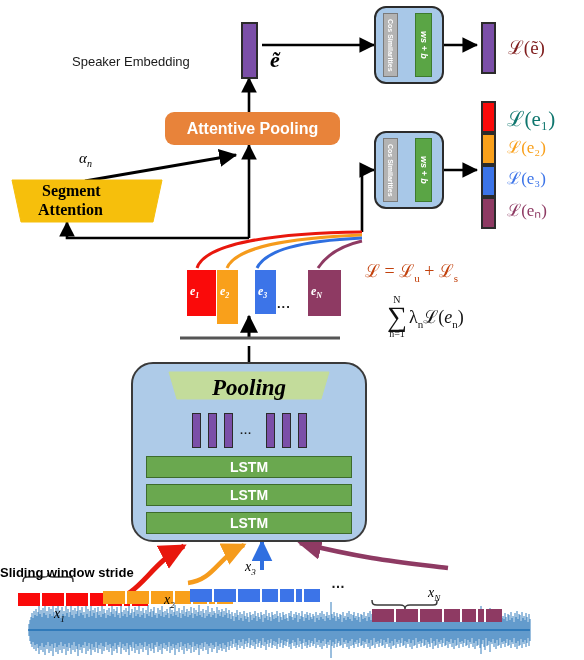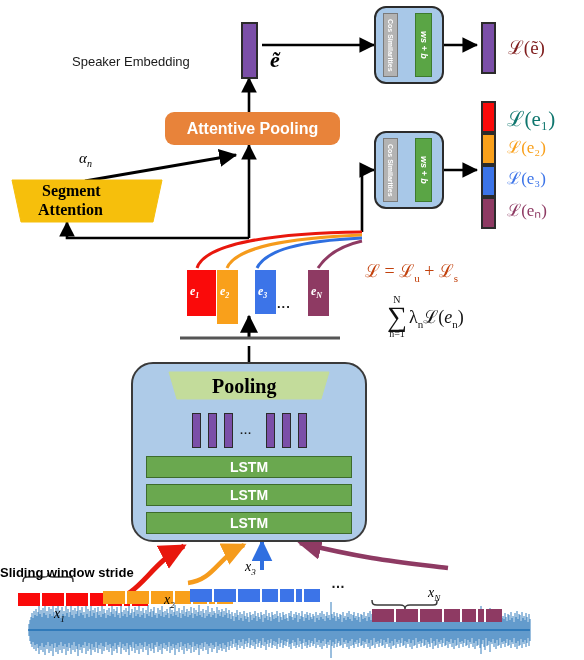--- a/index.html
+++ b/index.html
@@ -281,42 +281,42 @@
   <div class="abs emb-vec" style="left:187px; top:270px; width:29px; height:46px; background:#fa0a0a; border:none;">
     <span class="abs white-bold ital" style="left:3px; top:14px; font-size:12px; font-family:'Liberation Serif',serif;">e<sub style="font-size:8px;">1</sub></span>
   </div>
   <div class="abs emb-vec" style="left:217px; top:270px; width:21px; height:54px; background:#f9a01b; border:none;">
     <span class="abs white-bold ital" style="left:3px; top:14px; font-size:12px; font-family:'Liberation Serif',serif;">e<sub style="font-size:8px;">2</sub></span>
   </div>
   <div class="abs emb-vec" style="left:247px; top:270px; width:21px; height:44px; background:#3c74e8; border:none;margin-left:8px;">
     <span class="abs white-bold ital" style="left:3px; top:14px; font-size:12px; font-family:'Liberation Serif',serif;">e<sub style="font-size:8px;">3</sub></span>
   </div>
   <div class="abs dots" style="left:277px; top:296px; font-size:13px;">...</div>
-  <div class="abs emb-vec" style="left:308px; top:270px; width:21px; height:46px; background:#8e3a63; border:none;">
+  <div class="abs emb-vec" style="left:308px; top:270px; width:33px; height:46px; background:#8e3a63; border:none;">
     <span class="abs white-bold ital" style="left:3px; top:14px; font-size:12px; font-family:'Liberation Serif',serif;">e<sub style="font-size:8px;">N</sub></span>
   </div>
 
   <div class="abs math" style="left:365px; top:258px; font-size:18px; color:#c2410c;">
     <span>ℒ = ℒ<sub style="font-size:11px;">u</sub> + ℒ<sub style="font-size:11px;">s</sub></span>
   </div>
   <div class="abs math" style="left:385px; top:295px; font-size:18px; color:#111; display:flex; align-items:center;">
     <span style="display:inline-flex; flex-direction:column; align-items:center; line-height:1; margin:0 2px;">
       <span style="font-size:10px;">N</span>
       <span style="font-size:28px; line-height:0.85;">∑</span>
       <span style="font-size:10px;">n=1</span>
     </span>
     <span>λ<sub style="font-size:11px;">n</sub>ℒ(<i>e</i><sub style="font-size:11px;">n</sub>)</span>
   </div>
 
   <div class="abs lstm-container" style="left:131px; top:362px; width:236px; height:180px;"></div>
 
   <svg class="abs" style="left:163px; top:370px; width:172px; height:31px;" viewBox="0 0 172 31">
     <polygon points="6,2 166,2 158,29 14,29" fill="#c3dc9b" stroke="#c3dc9b" stroke-width="1"></polygon>
   </svg>
-  <div class="abs bold-serif" style="left:212px; top:375px; font-size:20px;">Pooling</div>
+  <div class="abs bold-serif" style="left:212px; top:375px; font-size:23px;font-style:italic;">Pooling</div>
 
   <div class="abs frame-vec" style="left:192px; top:413px; width:9px; height:35px;"></div>
   <div class="abs frame-vec" style="left:208px; top:413px; width:9px; height:35px;"></div>
   <div class="abs frame-vec" style="left:224px; top:413px; width:9px; height:35px;"></div>
   <div class="abs dots" style="left:240px; top:424px; font-size:11px;">...</div>
   <div class="abs frame-vec" style="left:266px; top:413px; width:9px; height:35px;"></div>
   <div class="abs frame-vec" style="left:282px; top:413px; width:9px; height:35px;"></div>
   <div class="abs frame-vec" style="left:298px; top:413px; width:9px; height:35px;"></div>
 
   <div class="abs lstm-row" style="left:146px; top:456px; width:206px; height:22px;">

